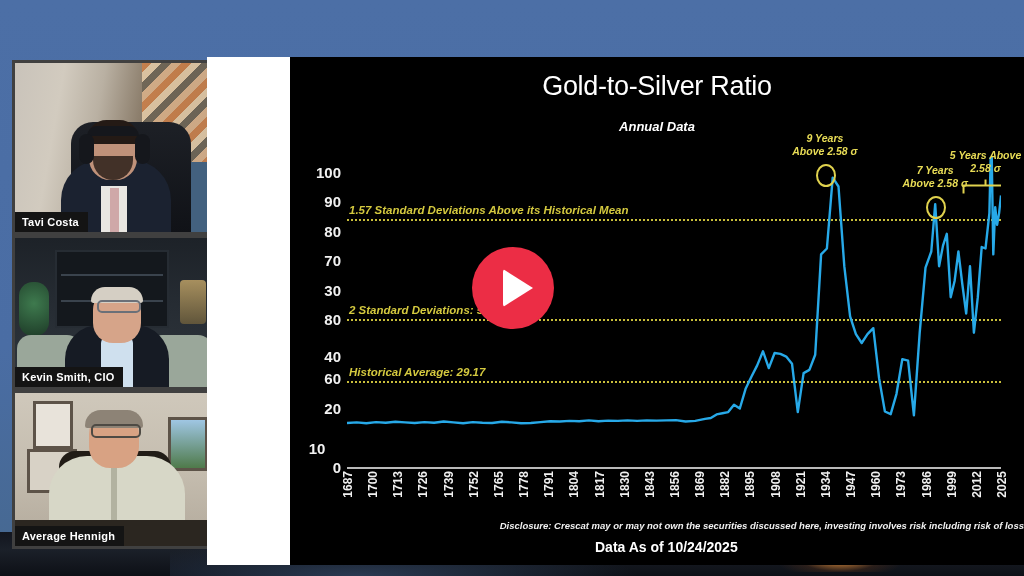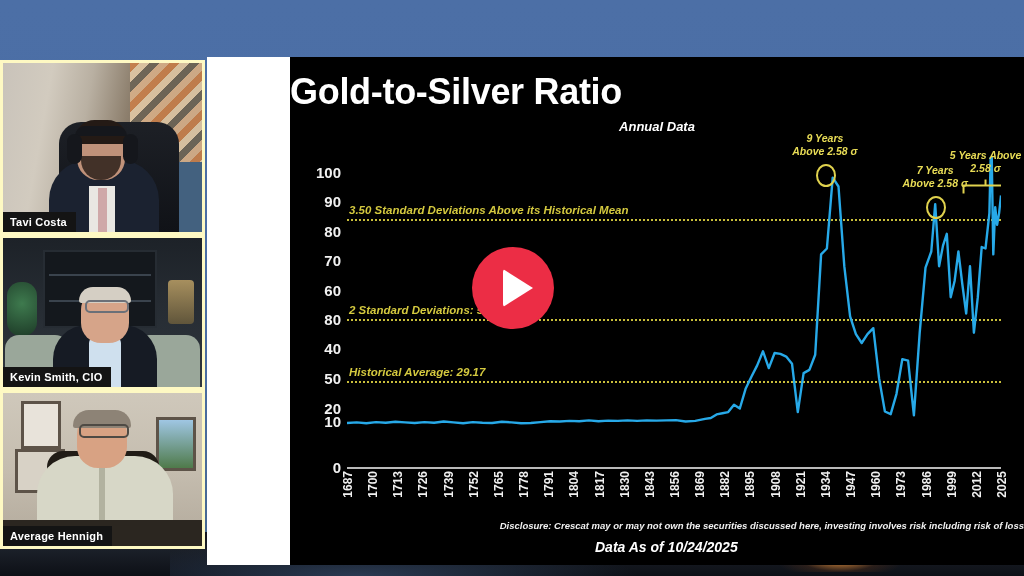--- a/index.html
+++ b/index.html
@@ -13,21 +13,21 @@
   #bg-top{position:absolute;left:0;top:0;width:1024px;height:576px;
     background:linear-gradient(180deg,#4c6fa6 0%,#4a6da4 60%,#46688f 100%);}
   #bg-bottom{position:absolute;left:0;bottom:0;width:1024px;height:44px;
     background:linear-gradient(180deg,#13161f 0%,#1b2029 40%,#0d1016 100%);}
   #bg-bottom:before{content:"";position:absolute;left:170px;bottom:0;width:470px;height:34px;
     background:radial-gradient(ellipse at 40% 100%,#2a3a52 0%,rgba(20,26,38,0) 70%);}
   #bg-bottom:after{content:"";position:absolute;left:780px;bottom:4px;width:120px;height:30px;
     background:radial-gradient(ellipse at 50% 60%,#d8893a 0%,rgba(120,60,20,0.25) 45%,rgba(20,26,38,0) 75%);}
 
   
-  .tile{position:absolute;left:0;width:205px;border:3px solid #fef9c3;
+  .tile{position:absolute;left:12px;width:205px;border:3px solid #404040;
     box-sizing:border-box;overflow:hidden;}
   #tile-0{top:60px;height:175px;}
   #tile-1{top:235px;height:155px;}
   #tile-2{top:390px;height:159px;}
   .tile-inner{position:absolute;inset:0;}
   .name-tag{position:absolute;left:0;bottom:0;background:#141414;color:#fff;
     font-size:11px;font-weight:bold;padding:4px 9px 4px 7px;letter-spacing:.2px;
     font-family:"Liberation Sans",sans-serif;white-space:nowrap;}
 
   
@@ -96,22 +96,22 @@
     background:#d8a283;border-radius:24px 24px 21px 21px;}
   .s2 .hair{position:absolute;left:70px;bottom:118px;width:58px;height:18px;
     background:#8d8376;border-radius:28px 28px 4px 4px;}
   .s2 .glass{position:absolute;left:76px;bottom:108px;width:46px;height:10px;
     border:2px solid #4e4a44;border-radius:5px;}
 
   
   #slide{position:absolute;left:207px;top:57px;width:817px;height:508px;background:#ffffff;}
   #chart{position:absolute;left:83px;top:0;width:734px;height:508px;background:#000;}
 
-  .chart-title{position:absolute;left:0;right:0;top:14px;text-align:left;
-    color:#fff;font-size:36px;font-weight:bold;letter-spacing:-.3px;}
+  .chart-title{position:absolute;left:0;right:0;top:14px;text-align:center;
+    color:#fff;font-size:27px;font-weight:normal;letter-spacing:-.3px;}
   .chart-sub{position:absolute;left:0;right:0;top:62px;text-align:center;
     color:#fff;font-size:13px;font-weight:bold;font-style:italic;}
 
   .plot{position:absolute;left:57px;top:100px;width:654px;height:310px;}
   .yaxis{position:absolute;left:0;top:100px;width:55px;height:310px;}
   .ytick{position:absolute;right:4px;transform:translateY(-50%);color:#f2f2f2;
     font-size:15px;font-weight:bold;text-align:right;width:48px;}
   .xaxis-line{position:absolute;left:57px;top:410px;width:654px;height:2px;background:#b9b9b9;}
   .xlabels{position:absolute;left:57px;top:414px;width:654px;height:58px;}
   .xtick{position:absolute;top:0;color:#f0f0f0;font-size:12px;font-weight:bold;
@@ -123,21 +123,21 @@
     font-weight:bold;white-space:nowrap;}
 
   .ann{position:absolute;color:#e8dc56;font-size:10.5px;font-style:italic;
     font-weight:bold;text-align:center;line-height:13px;white-space:nowrap;}
   .circ{position:absolute;border:2px solid #e0d24e;border-radius:50%;}
 
   .disclosure{position:absolute;left:0;right:0;bottom:34px;text-align:right;
     color:#f0f0f0;font-size:9.5px;font-style:italic;font-weight:bold;}
   .footrow{position:absolute;left:0;right:0;bottom:4px;height:24px;color:#fff;}
   .src{position:absolute;left:-77px;top:2px;font-size:14.5px;font-weight:bold;}
-  .asof{position:absolute;left:305px;top:2px;font-size:14px;font-style:italic;font-weight:bold;}
+  .asof{position:absolute;left:305px;top:2px;font-size:14px;font-weight:bold;}
   .copy{position:absolute;right:4px;top:2px;font-size:14px;font-weight:bold;}
 
   
   #play{position:absolute;left:472px;top:247px;width:82px;height:82px;
     border-radius:50%;background:#ec2d45;cursor:pointer;}
   #play .tri{position:absolute;left:31px;top:22px;width:0;height:0;
     border-left:30px solid #fff;border-top:19px solid transparent;
     border-bottom:19px solid transparent;border-radius:3px;}
 </style>
 </head>
@@ -196,34 +196,34 @@
   <div class="name-tag">Average Hennigh</div>
 </div>
 
 <div id="slide">
   <div id="chart">
     <div class="chart-title">Gold-to-Silver Ratio</div>
     <div class="chart-sub">Annual Data</div>
 
     <div class="yaxis" id="yaxis">
         <div class="ytick" style="top: 310px;">0</div>
-        <div class="ytick" style="top: 264px;">10</div>
+        <div class="ytick" style="top: 291px; text-align: center;">10</div>
         <div class="ytick" style="top: 250.952px;">20</div>
-        <div class="ytick" style="top: 221.429px;">50</div>
-        <div class="ytick" style="top: 191px;">40</div>
+        <div class="ytick" style="top: 221.429px;">60</div>
+        <div class="ytick" style="top: 199px;">40</div>
         <div class="ytick" style="top: 162.381px;">80</div>
-        <div class="ytick" style="top: 132.857px;">60</div>
+        <div class="ytick" style="top: 132.857px;">30</div>
         <div class="ytick" style="top: 103.333px;">70</div>
         <div class="ytick" style="top: 73.8095px;">80</div>
         <div class="ytick" style="top: 44.2857px;">90</div>
         <div class="ytick" style="top: 14.7619px;">100</div>
       </div>
     <div class="plot" id="plot">
         <div class="hline" style="top: 62px; border-top-color: rgb(212, 201, 63);"></div>
-        <div class="hlabel" style="left: 2px; top: 47px; color: rgb(212, 201, 63);">3.50 Standard Deviations Above its Historical Mean</div>
+        <div class="hlabel" style="left: 2px; top: 47px; color: rgb(212, 201, 63);">1.57 Standard Deviations Above its Historical Mean</div>
         <div class="hline" style="top: 162.381px; border-top-color: rgb(212, 201, 63);"></div>
         <div class="hlabel" style="left: 2px; top: 147.381px; color: rgb(212, 201, 63);">2 Standard Deviations: 50</div>
         <div class="hline" style="top: 223.879px; border-top-color: rgb(212, 201, 63);"></div>
         <div class="hlabel" style="left: 2px; top: 208.879px; color: rgb(212, 201, 63);">Historical Average: 29.17</div>
         <svg width="654" height="310" style="position: absolute; left: 0px; top: 0px;">
           <polyline points="0.0,266.0 9.7,265.4 19.3,266.3 29.0,265.1 38.7,265.7 48.4,264.8 58.0,265.4 67.7,266.0 77.4,265.1 87.1,265.7 96.7,264.5 106.4,265.4 116.1,266.3 125.8,265.1 135.4,265.7 145.1,266.0 154.8,264.8 164.5,265.4 174.1,266.3 183.8,266.0 193.5,265.1 203.2,264.2 212.8,264.5 222.5,263.9 232.2,264.2 241.9,263.4 251.5,264.2 261.2,263.6 270.9,263.9 280.6,263.4 290.2,263.9 299.9,263.4 309.6,263.6 319.3,263.4 328.9,263.1 338.6,264.5 348.3,263.9 358.0,261.9 363.8,261.0 369.6,257.4 375.4,256.3 381.2,255.1 387.0,247.7 392.8,251.5 398.6,231.8 404.4,219.7 410.2,208.4 416.0,194.3 421.8,211.1 427.6,196.0 433.4,196.9 439.2,199.6 445.0,206.7 450.8,255.1 456.6,216.1 462.4,212.9 468.2,197.8 474.1,97.4 479.9,91.5 485.7,20.7 491.5,29.5 497.3,109.2 503.1,159.4 508.9,177.1 514.7,186.0 520.5,177.1 526.3,171.2 532.1,221.4 537.9,254.5 543.7,257.2 549.5,236.8 555.3,202.2 561.1,203.7 566.9,258.3 572.7,175.7 578.5,110.7 584.3,94.5 588.2,47.2 592.1,109.2 596.0,88.6 599.8,76.8 603.7,140.2 607.6,124.0 611.4,94.5 615.3,127.0 619.2,156.5 623.0,109.2 626.9,175.7 630.8,140.2 634.7,90.0 638.5,91.5 642.4,56.1 644.3,-26.6 646.3,97.4 648.2,50.2 650.1,67.9 652.1,56.1 654.0,38.4" fill="none" stroke="#27a9e8" stroke-width="2.4" stroke-linejoin="round"></polyline>
         </svg>
         <div class="ann" style="left: 425.923px; top: -25.2381px; width: 104px;">
           <div>9 Years</div>
           <div>Above 2.58 σ</div>

